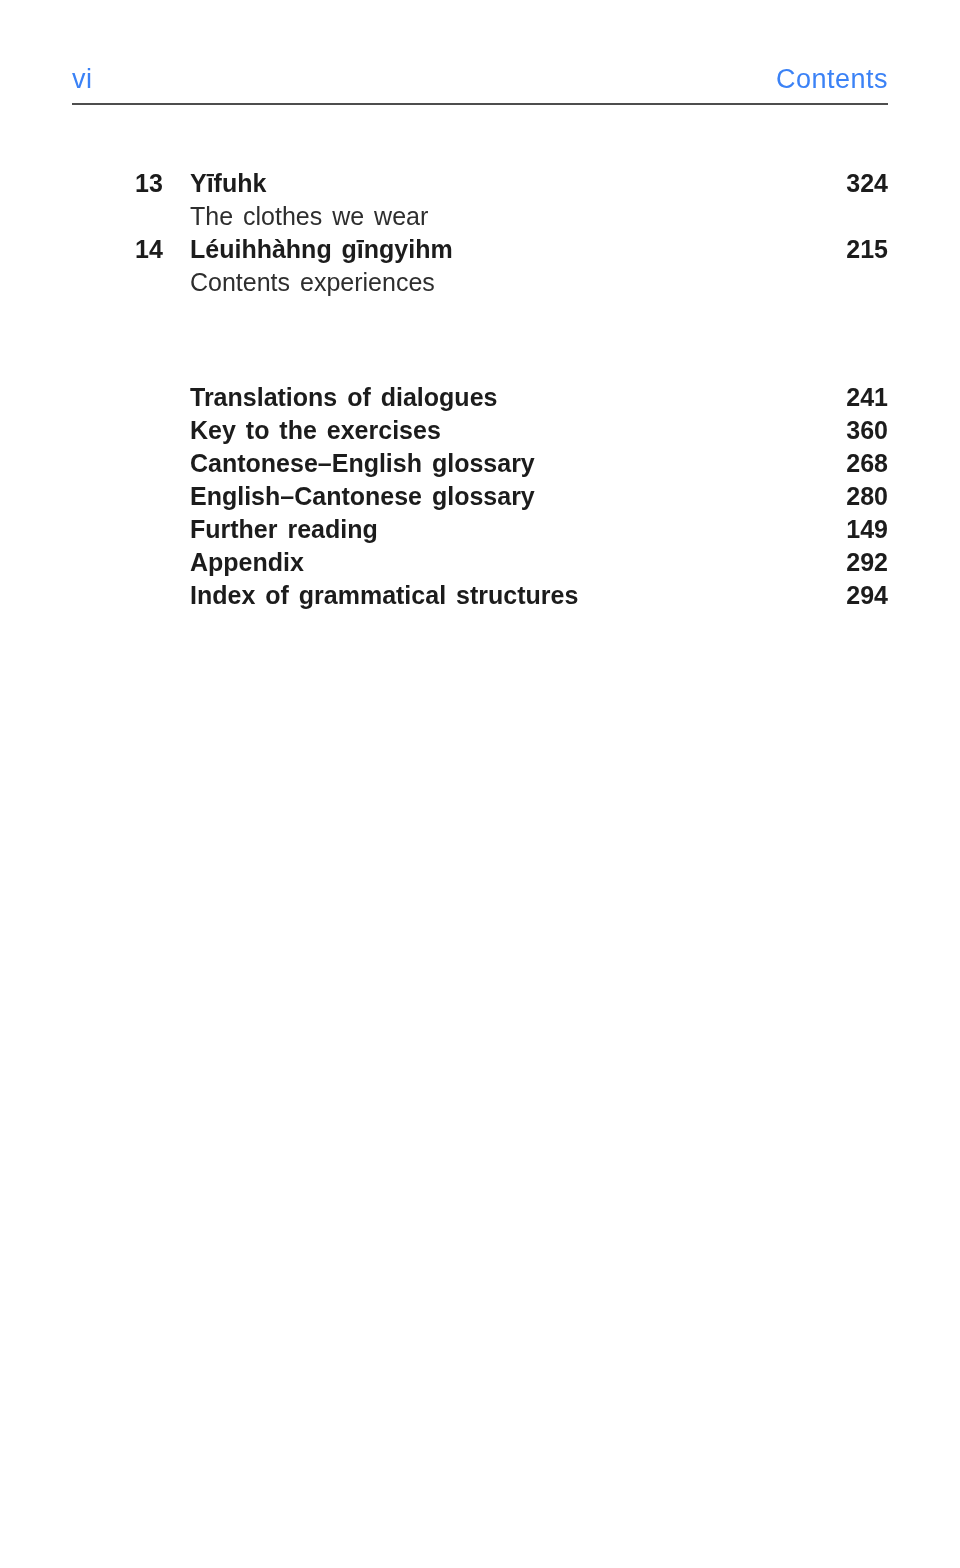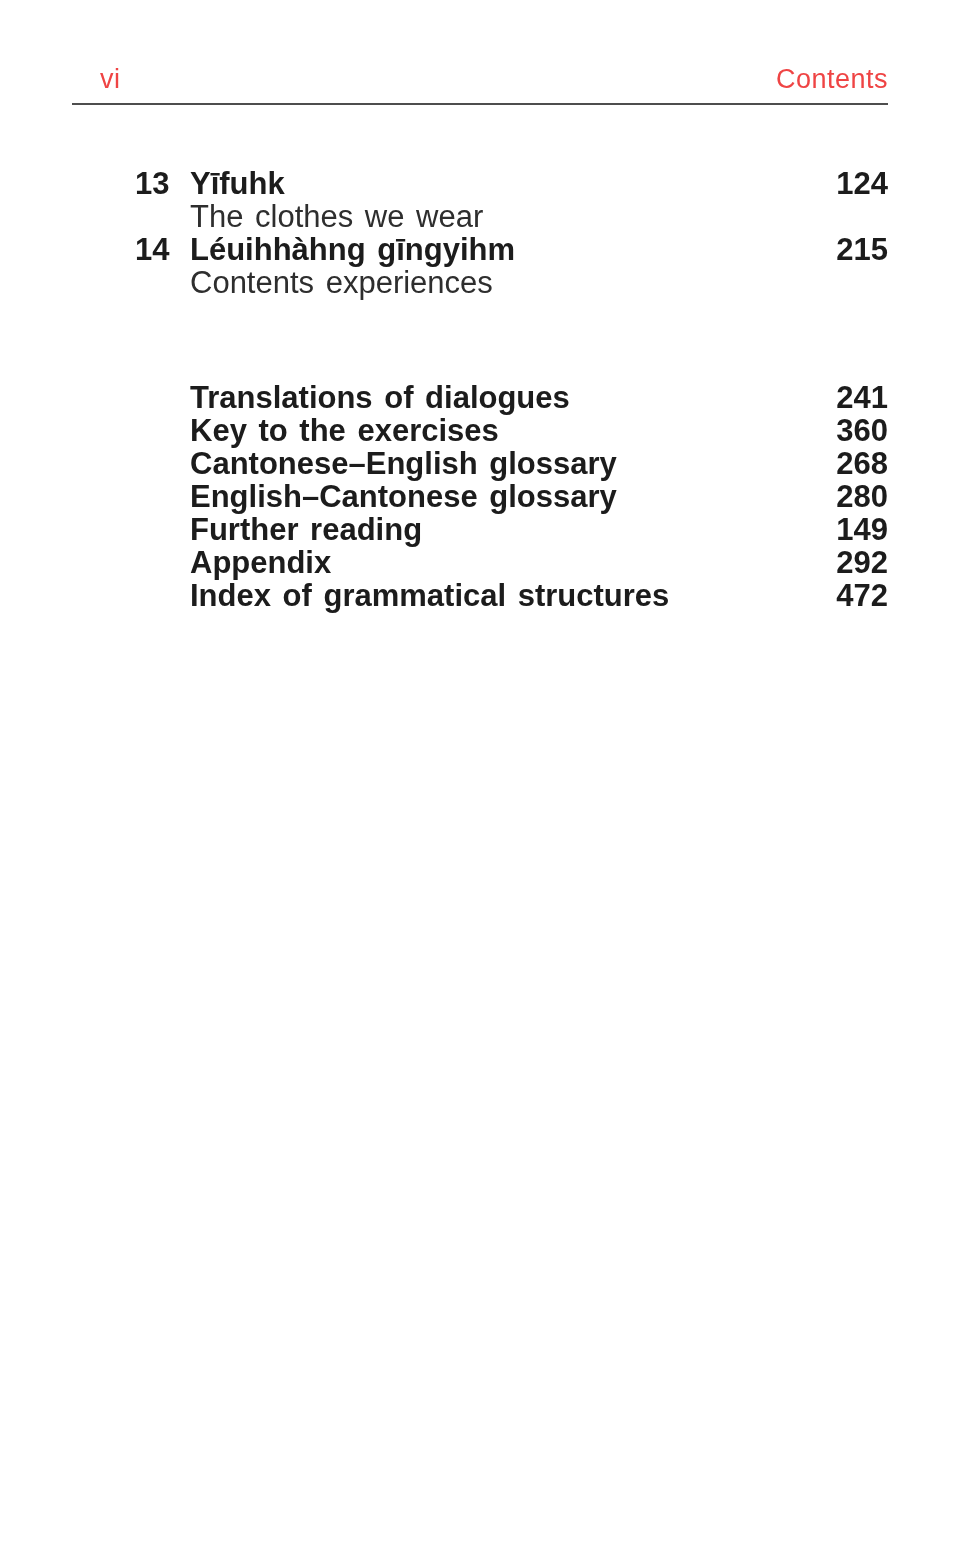--- a/index.html
+++ b/index.html
@@ -23,35 +23,34 @@
   }
 
   
   .header {
     display: flex;
     justify-content: space-between;
     align-items: baseline;
     padding-top: 64px;
     font-size: 27px;
     font-weight: 400;
-    color: #ef4444;
+    color: #3b82f6;
     letter-spacing: 0.5px;
-    margin-left: 28px;
   }
 
   .header-rule {
     margin-top: 8px;
     border: none;
     border-top: 2px solid #4e4e4e;
   }
 
   
   .toc {
     padding-top: 62px;
-    font-size: 31px;
+    font-size: 25px;
     line-height: 33px;
     word-spacing: 3px;
   }
 
   .row {
     display: flex;
     align-items: baseline;
   }
 
   .num {
@@ -96,21 +95,21 @@
     </div>
     <hr class="header-rule">
 
     <div class="toc">
 
       <div id="chapter-list">
   <div class="chapter-entry">
     <div class="row main-row">
       <span class="num">13</span>
       <span class="title">Yīfuhk</span>
-      <span class="page-num">124</span>
+      <span class="page-num">324</span>
     </div>
     <div class="sub-row">The clothes we wear</div>
   </div>
 
   <div class="chapter-entry">
     <div class="row main-row">
       <span class="num">14</span>
       <span class="title">Léuihhàhng gīngyihm</span>
       <span class="page-num">215</span>
     </div>
@@ -145,19 +144,19 @@
     <span class="page-num">149</span>
   </div>
 
   <div class="row back-row">
     <span class="title">Appendix</span>
     <span class="page-num">292</span>
   </div>
 
   <div class="row back-row">
     <span class="title">Index of grammatical structures</span>
-    <span class="page-num">472</span>
+    <span class="page-num">294</span>
   </div>
 </div>
 
     </div>
   </div>
 </div>
 
 </body></html>

